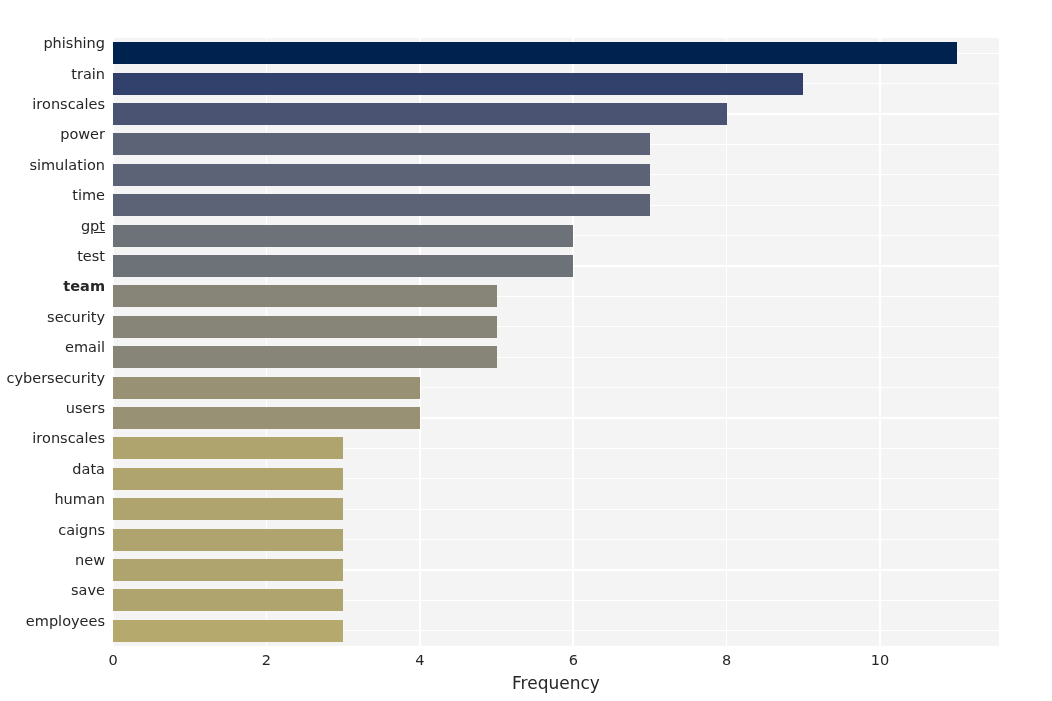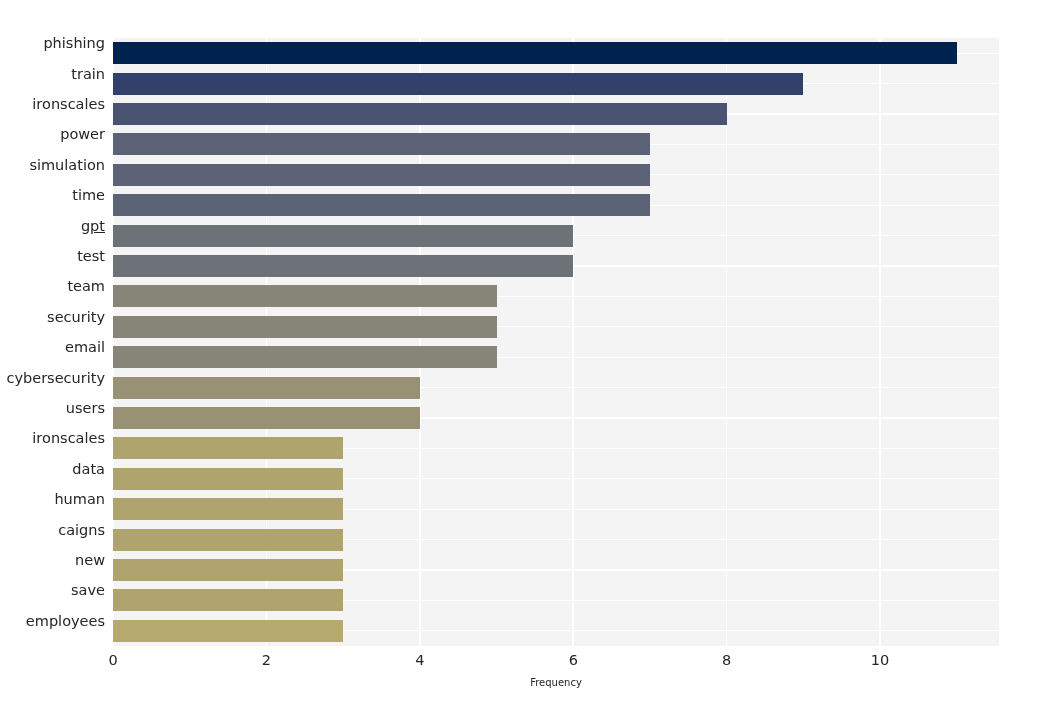--- a/index.html
+++ b/index.html
@@ -106,41 +106,41 @@
     color: #262626;
     line-height: 17px;
   }
 
   #x-axis-label {
     position: absolute;
     left: 113px;
     top: 674px;
     width: 886px;
     text-align: center;
-    font-size: 10px;
+    font-size: 17px;
     color: #262626;
     line-height: 18px;
   }
 </style>
 </head>
 <body>
 
 <div id="figure">
 
 
   <div id="y-axis">
       <div class="ytick" style="top: 7.2px;">phishing</div>
       <div class="ytick" style="top: 37.6px;">train</div>
       <div class="ytick" style="top: 68px;">ironscales</div>
       <div class="ytick" style="top: 98.4px; margin-left: 35px;">power</div>
       <div class="ytick" style="top: 128.8px;">simulation</div>
       <div class="ytick" style="top: 159.2px;">time</div>
       <div class="ytick" style="top: 189.6px; text-decoration: underline;">gpt</div>
       <div class="ytick" style="top: 220px;">test</div>
-      <div class="ytick" style="top: 250.4px;">team</div>
+      <div class="ytick" style="top: 250.4px; font-weight: bold;">team</div>
       <div class="ytick" style="top: 280.8px;">security</div>
       <div class="ytick" style="top: 311.2px; padding-left: 44px;">email</div>
       <div class="ytick" style="top: 341.6px;">cybersecurity</div>
       <div class="ytick" style="top: 372px;">users</div>
       <div class="ytick" style="top: 402.4px;">ironscales</div>
       <div class="ytick" style="top: 432.8px;">data</div>
       <div class="ytick" style="top: 463.2px;">human</div>
       <div class="ytick" style="top: 493.6px;">caigns</div>
       <div class="ytick" style="top: 524px;">new</div>
       <div class="ytick" style="top: 554.4px;">save</div>

